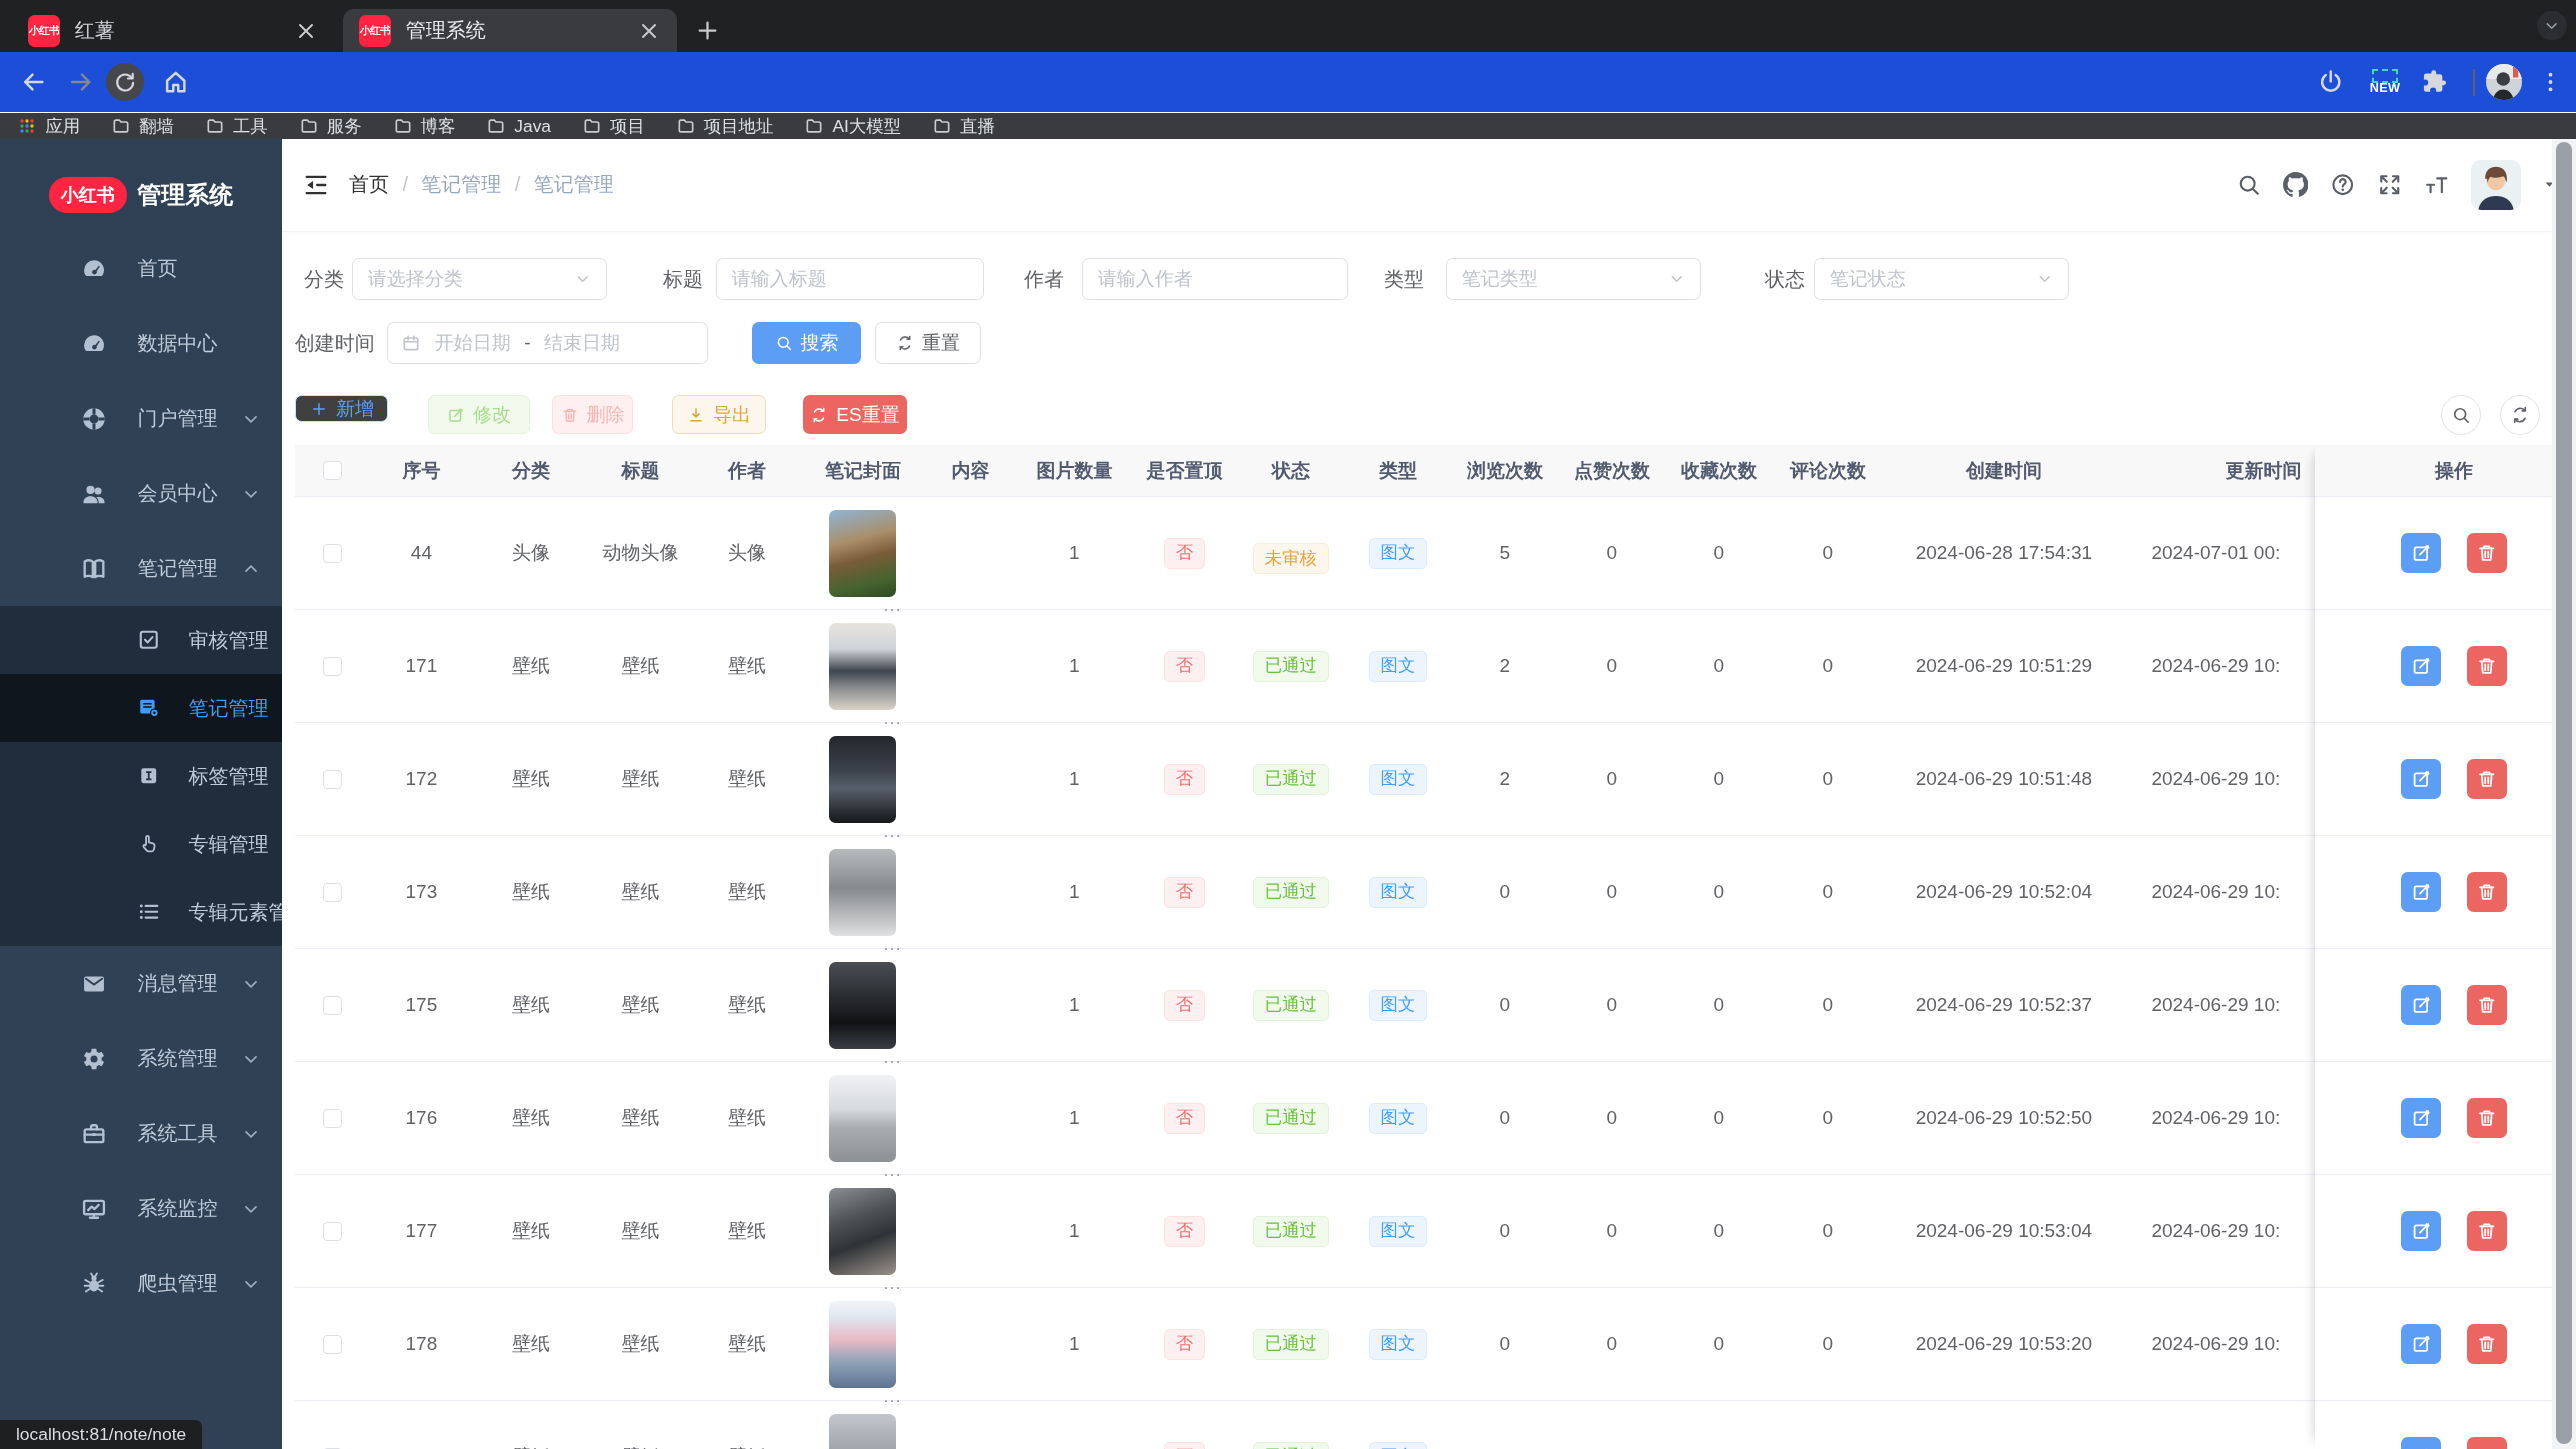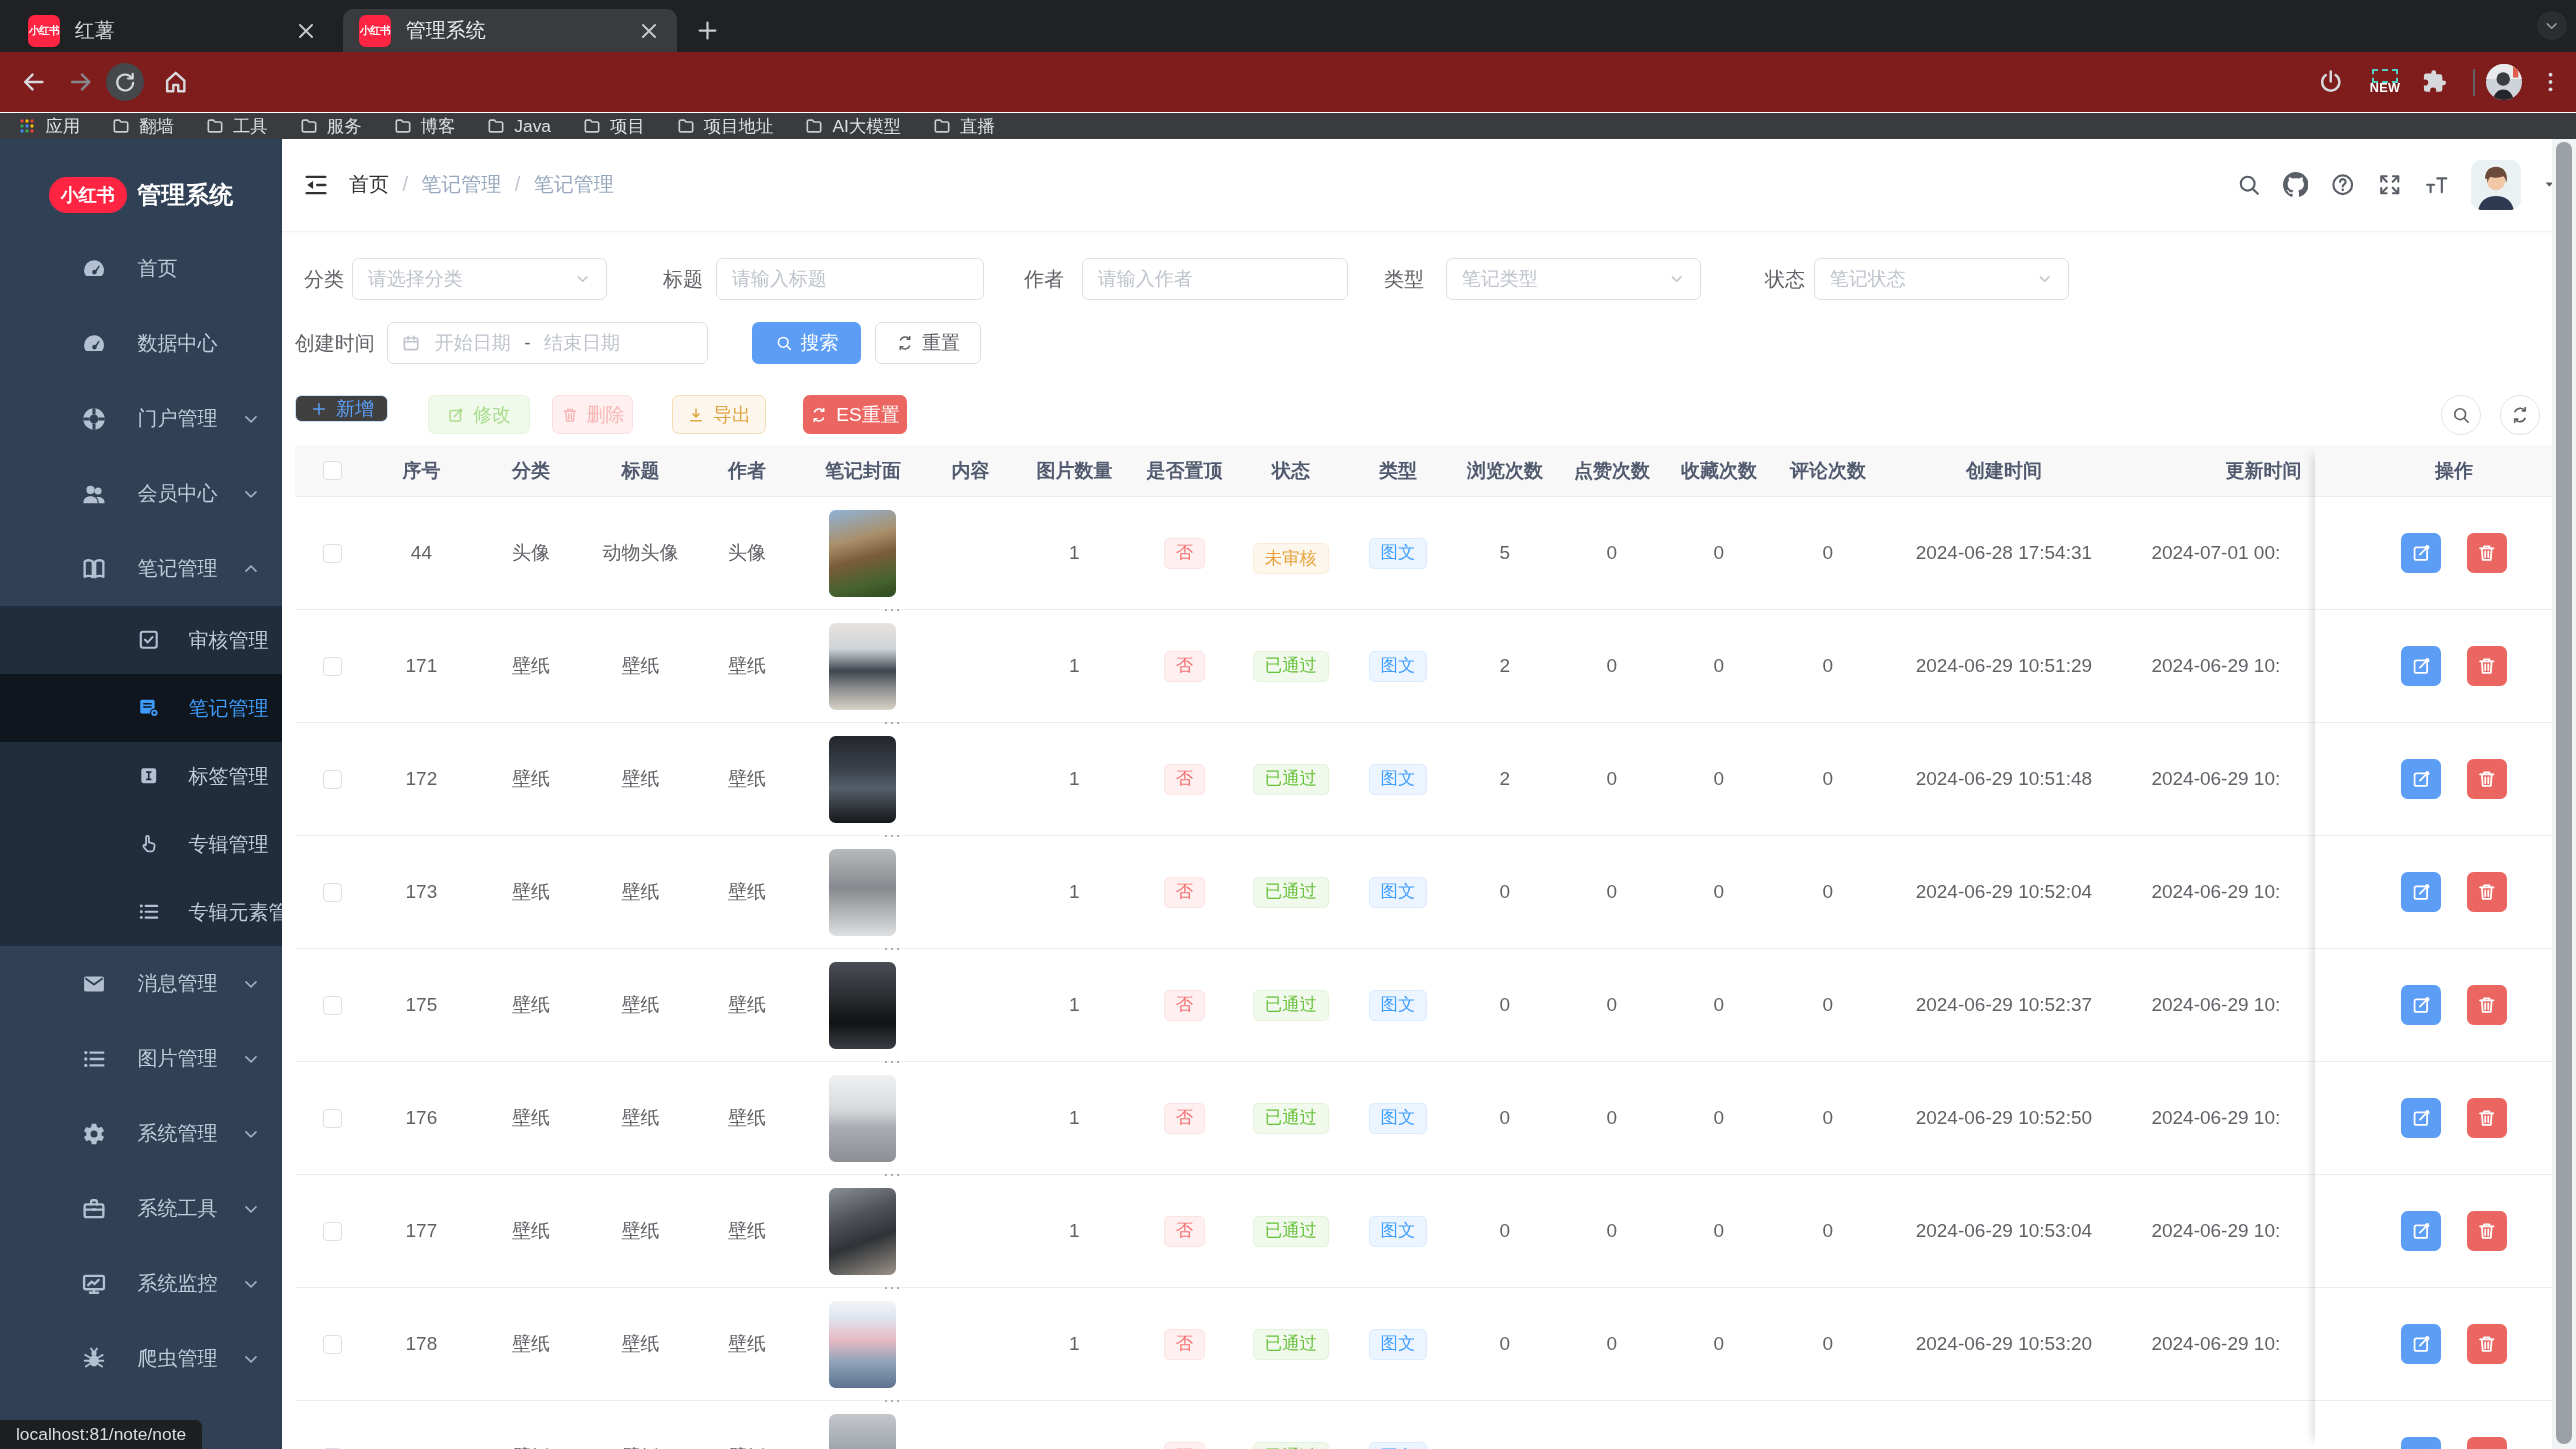--- a/index.html
+++ b/index.html
@@ -16,21 +16,21 @@
   .tab-active{left:343px;width:334px;background:#393b3e;border-radius:10.7px 10.7px 0 0;color:#e8eaed;}
   .favicon{width:32px;height:32px;border-radius:6.7px;background:#ff2442;color:#fff;display:flex;align-items:center;
     justify-content:center;font-size:10.7px;font-weight:700;flex:none;letter-spacing:-0.7px;}
   .tab-title{margin-left:14.8px;flex:1;white-space:nowrap;overflow:hidden;}
   .tab-close{width:24px;height:24px;color:#c7c9cc;flex:none;display:flex;align-items:center;justify-content:center;}
   .newtab-btn{position:absolute;left:694px;top:17.4px;width:27px;height:27px;color:#c7c9cc;}
   .corner-chevron{position:absolute;right:9.4px;top:10.7px;width:29.5px;height:29.5px;border-radius:50%;background:#2b2d30;
     color:#9aa0a6;display:flex;align-items:center;justify-content:center;}
   .corner-chevron svg{width:17.4px;height:17.4px;}
 
-  .toolbar{position:absolute;top:52px;left:0;right:0;height:60px;background:#7f1d1d;text-align:center;}
+  .toolbar{position:absolute;top:52px;left:0;right:0;height:60px;background:#1d4ed8;text-align:center;}
   .tb-ic{position:absolute;top:50%;transform:translateY(-50%);width:29.5px;height:29.5px;color:#d6d8db;}
   .tb-fwd{color:#85888c;}
   .refresh-wrap{position:absolute;left:106px;top:11.4px;width:38px;height:38px;border-radius:50%;background:#46474b;
     display:flex;align-items:center;justify-content:center;color:#d6d8db;}
   .refresh-wrap svg{width:25.5px;height:25.5px;}
   .urlbar{position:absolute;left:213px;top:62px;right:280px;height:42px;background:#202225;border:2px solid #8ab4f8;
     border-radius:21.5px;display:flex;align-items:center;padding:0 17.4px;}
   .url-info{width:25.5px;height:25.5px;color:#bdc1c6;flex:none;}
   .url-text{margin-left:17.4px;color:#e8eaed;font-size:21px;flex:1;white-space:nowrap;}
   .url-star{width:27px;height:27px;color:#bdc1c6;flex:none;}
@@ -500,36 +500,20 @@
             </svg>
           </span>
     <span class="mi-label">消息管理</span>
     <span class="mi-arrow ic">
             <svg viewBox="0 0 24 24">
               <path d="M6 9.5l6 6 6-6" fill="none" stroke="currentColor" stroke-width="2" stroke-linecap="round" stroke-linejoin="round"></path>
             </svg>
           </span>
   </div>
 
-  <div class="menu-item">
-    <span class="mi-icon ic">
-            <svg viewBox="0 0 24 24">
-              <path d="M9 6.5h11M9 12h11M9 17.5h11" fill="none" stroke="currentColor" stroke-width="2" stroke-linecap="round" stroke-linejoin="round"></path>
-              <circle cx="5" cy="6.5" r="1.4" fill="currentColor"></circle>
-              <circle cx="5" cy="12" r="1.4" fill="currentColor"></circle>
-              <circle cx="5" cy="17.5" r="1.4" fill="currentColor"></circle>
-            </svg>
-          </span>
-    <span class="mi-label">图片管理</span>
-    <span class="mi-arrow ic">
-            <svg viewBox="0 0 24 24">
-              <path d="M6 9.5l6 6 6-6" fill="none" stroke="currentColor" stroke-width="2" stroke-linecap="round" stroke-linejoin="round"></path>
-            </svg>
-          </span>
-  </div>
 
   <div class="menu-item">
     <span class="mi-icon ic">
             <svg viewBox="0 0 24 24">
               <path fill="currentColor" d="M19.4 13c.05-.33.1-.65.1-1s-.05-.67-.1-1l2.1-1.65-2-3.46-2.5 1a7.6 7.6 0 0 0-1.7-1L14.9 3.2h-4l-.4 2.7c-.6.24-1.17.58-1.7 1l-2.5-1-2 3.46L6.4 11c-.05.33-.1.65-.1 1s.05.67.1 1l-2.1 1.65 2 3.46 2.5-1c.53.4 1.1.75 1.7 1l.4 2.7h4l.4-2.7c.6-.24 1.17-.58 1.7-1l2.5 1 2-3.46zM12.9 15a3 3 0 1 1 0-6 3 3 0 0 1 0 6z" transform="translate(-.9)"></path>
             </svg>
           </span>
     <span class="mi-label">系统管理</span>
     <span class="mi-arrow ic">
             <svg viewBox="0 0 24 24">

